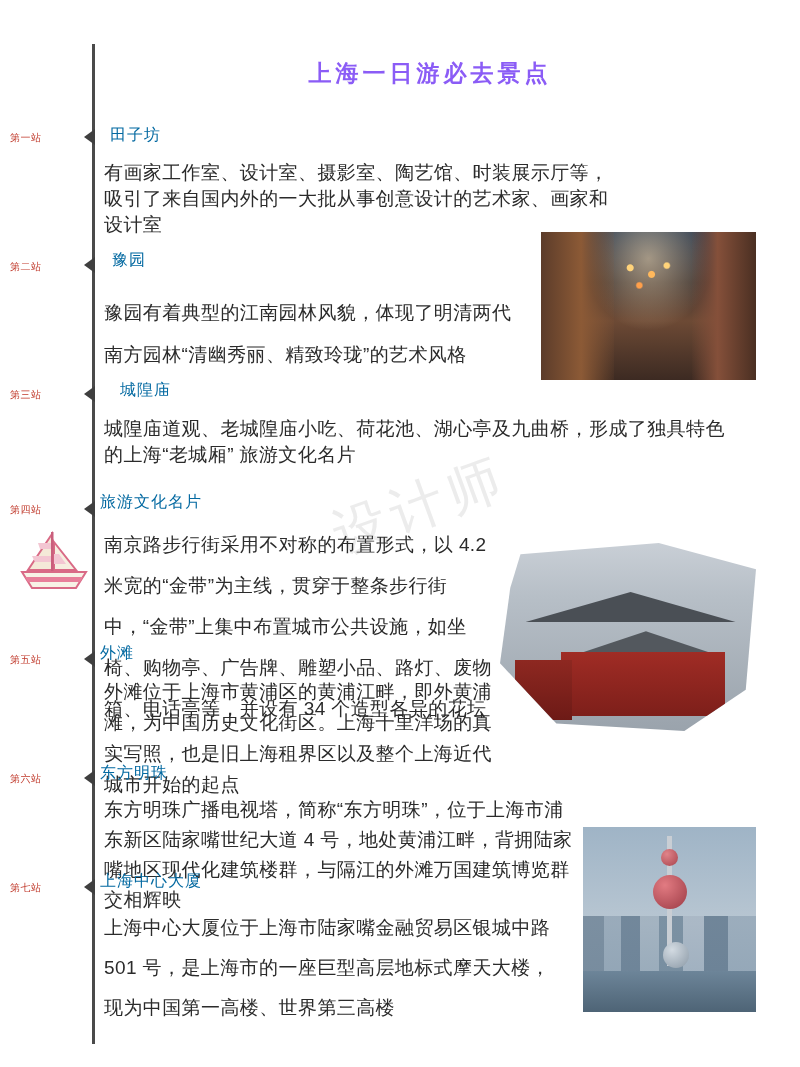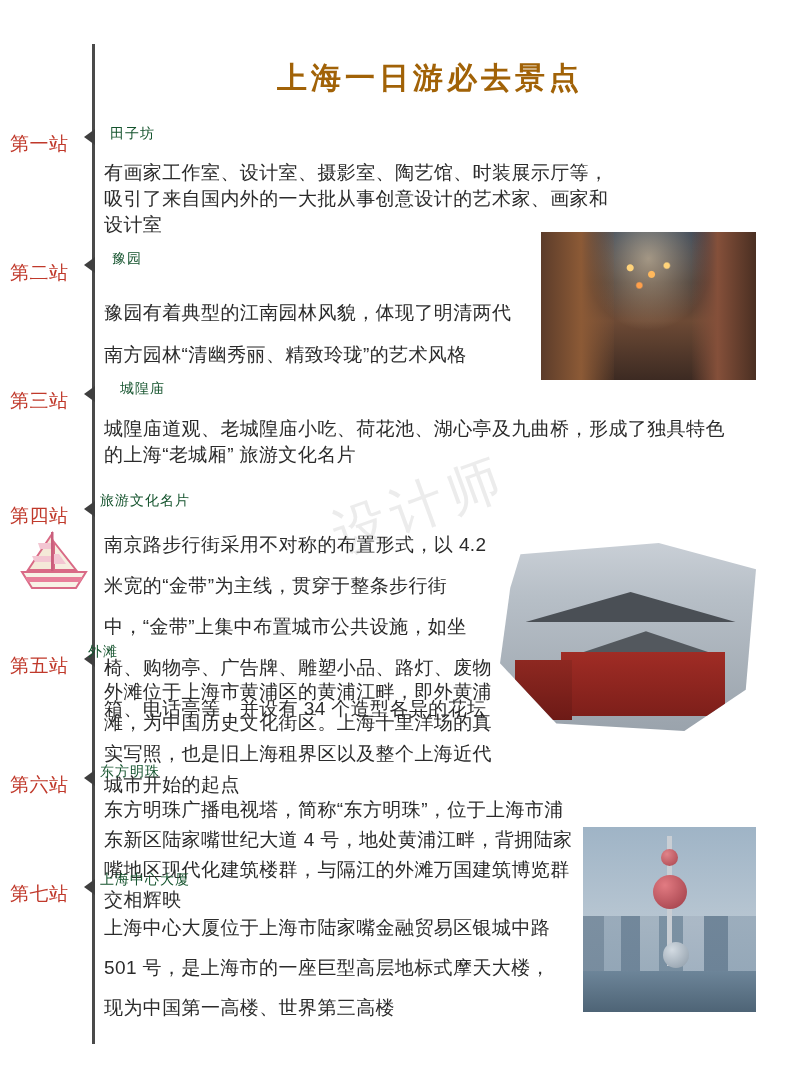--- a/index.html
+++ b/index.html
@@ -32,57 +32,57 @@
     background: #4a4a4a;
   }
 
   .title {
     position: absolute;
     left: 120px;
     top: 58px;
     width: 620px;
     text-align: center;
     font-family: "Liberation Serif", "DejaVu Serif", serif;
-    font-size: 30px;
+    font-size: 23px;
     font-weight: 700;
     letter-spacing: 4px;
-    color: #a16207;
+    color: #8b5cf6;
   }
 
   
   .station {
     position: absolute;
     left: 0;
     width: 800px;
   }
   .station-tag {
     position: absolute;
     left: 10px;
     width: 76px;
     text-align: left;
-    font-size: 19px;
+    font-size: 10px;
     color: #c0392b;
     font-family: "Liberation Sans", sans-serif;
     letter-spacing: 0.5px;
   }
   .marker {
     position: absolute;
     left: 84px;
     width: 0;
     height: 0;
     border-top: 8px solid transparent;
     border-bottom: 8px solid transparent;
     border-right: 11px solid #3f3f3f;
   }
   .station-name {
     position: absolute;
     font-family: "Liberation Serif", "DejaVu Serif", serif;
-    font-size: 14px;
+    font-size: 16px;
     font-weight: 400;
-    color: #14532d;
+    color: #0369a1;
     letter-spacing: 1px;
     white-space: nowrap;
   }
   .station-desc {
     position: absolute;
     font-size: 19px;
     line-height: 26px;
     color: #2b2b2b;
     letter-spacing: 0.4px;
   }
@@ -243,21 +243,21 @@
   <div class="station">
     <div class="station-tag" style="top:503px">第四站</div>
     <div class="marker" style="top:501px"></div>
     <div class="station-name" style="left:100px; top:492px">旅游文化名片</div>
     <div class="station-desc" style="left:104px; top:524px; width:400px; line-height:41px">南京路步行街采用不对称的布置形式，以 4.2 米宽的“金带”为主线，贯穿于整条步行街中，“金带”上集中布置城市公共设施，如坐椅、购物亭、广告牌、雕塑小品、路灯、废物箱、电话亭等，并设有 34 个造型各异的花坛</div>
   </div>
 
   <div class="station">
     <div class="station-tag" style="top:653px">第五站</div>
     <div class="marker" style="top:651px"></div>
-    <div class="station-name" style="left:88px; top:643px">外滩</div>
+    <div class="station-name" style="left:100px; top:643px">外滩</div>
     <div class="station-desc" style="left:104px; top:676px; width:390px; line-height:31px">外滩位于上海市黄浦区的黄浦江畔，即外黄浦滩，为中国历史文化街区。上海十里洋场的真实写照，也是旧上海租界区以及整个上海近代城市开始的起点</div>
   </div>
 
   <div class="station">
     <div class="station-tag" style="top:772px">第六站</div>
     <div class="marker" style="top:770px"></div>
     <div class="station-name" style="left:100px; top:763px">东方明珠</div>
     <div class="station-desc" style="left:104px; top:795px; width:470px; line-height:30px">东方明珠广播电视塔，简称“东方明珠”，位于上海市浦东新区陆家嘴世纪大道 4 号，地处黄浦江畔，背拥陆家嘴地区现代化建筑楼群，与隔江的外滩万国建筑博览群交相辉映</div>
   </div>
 

